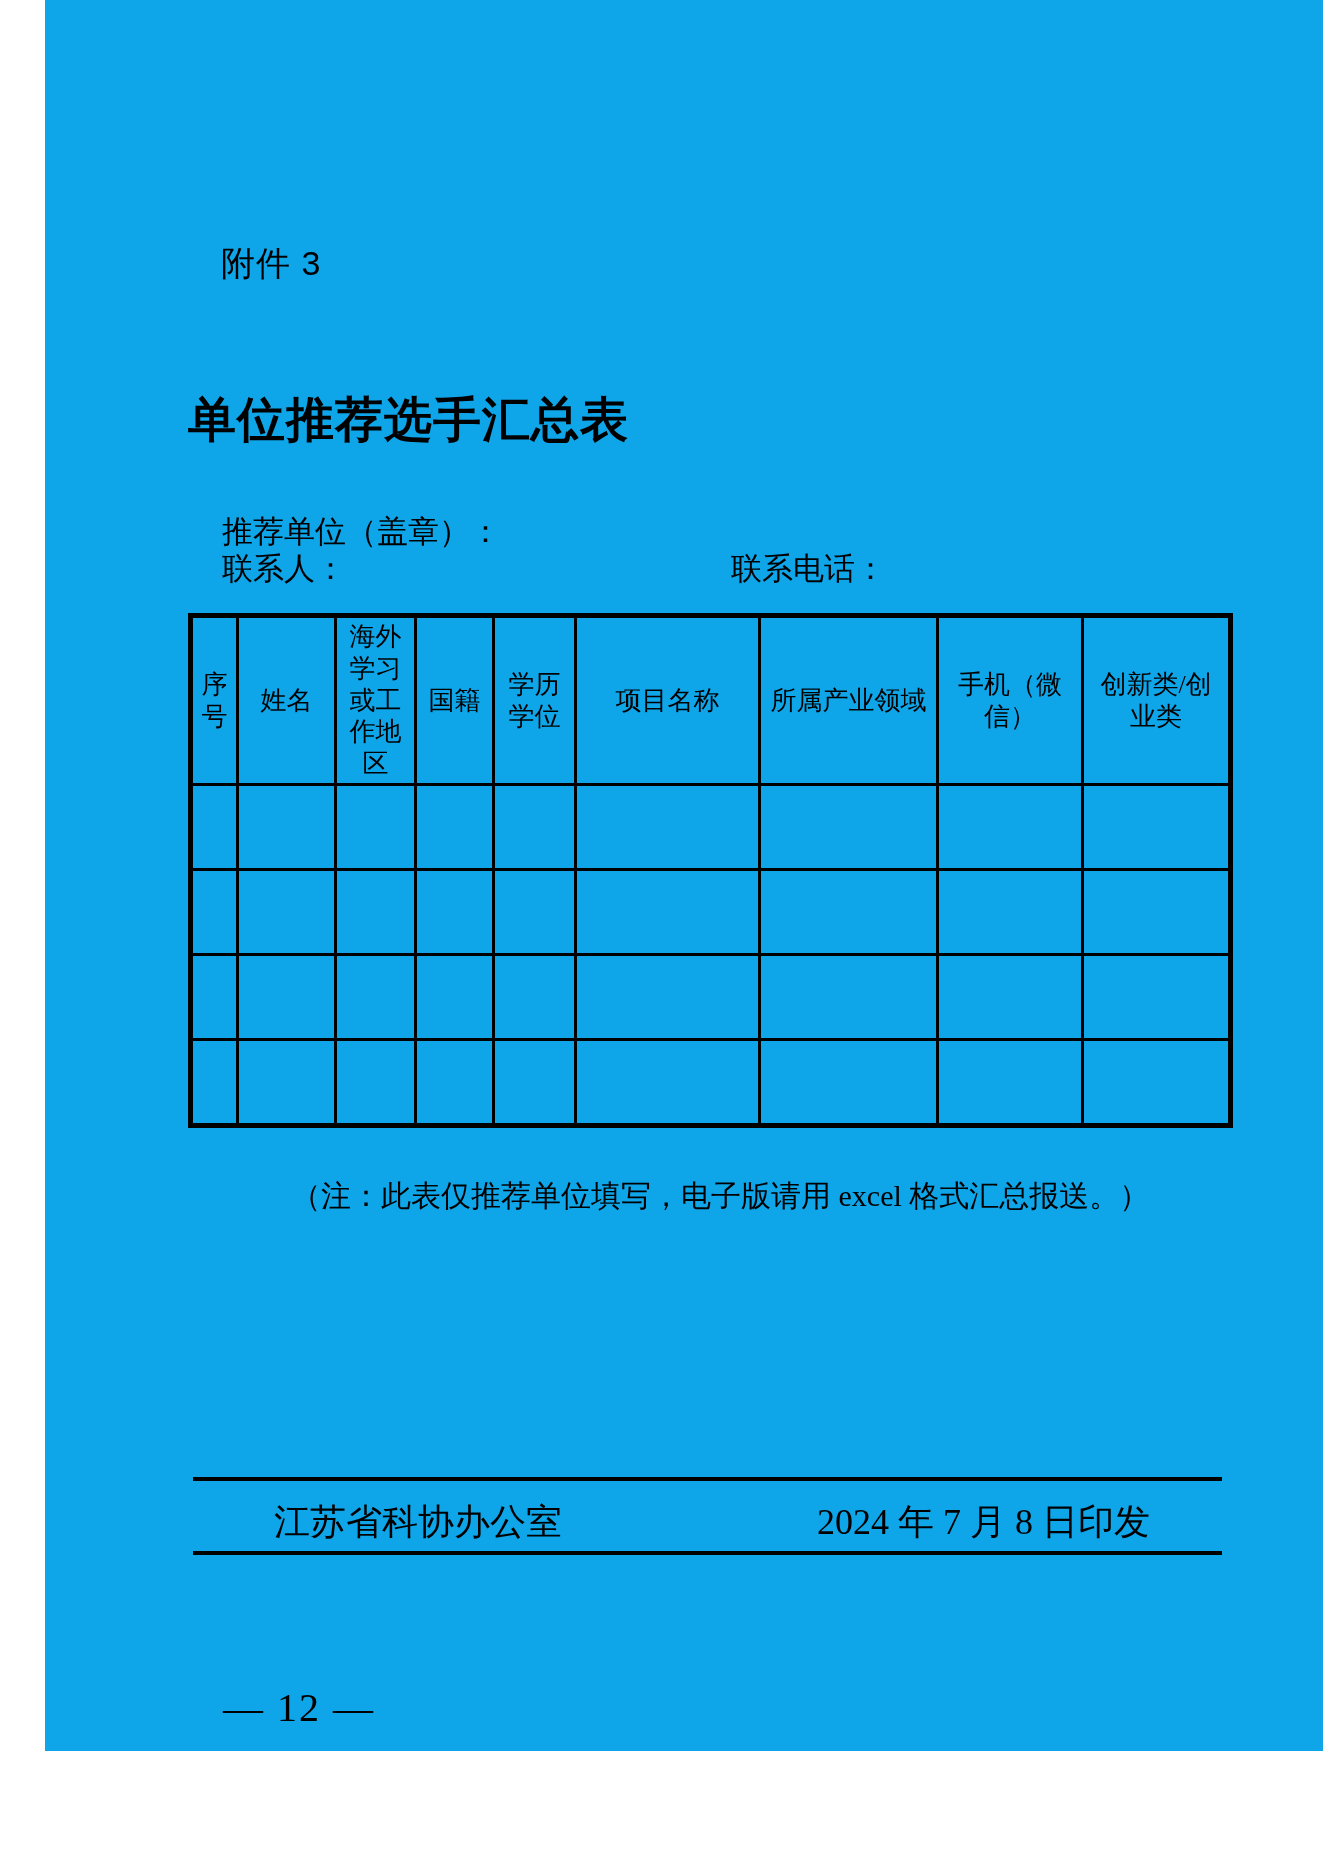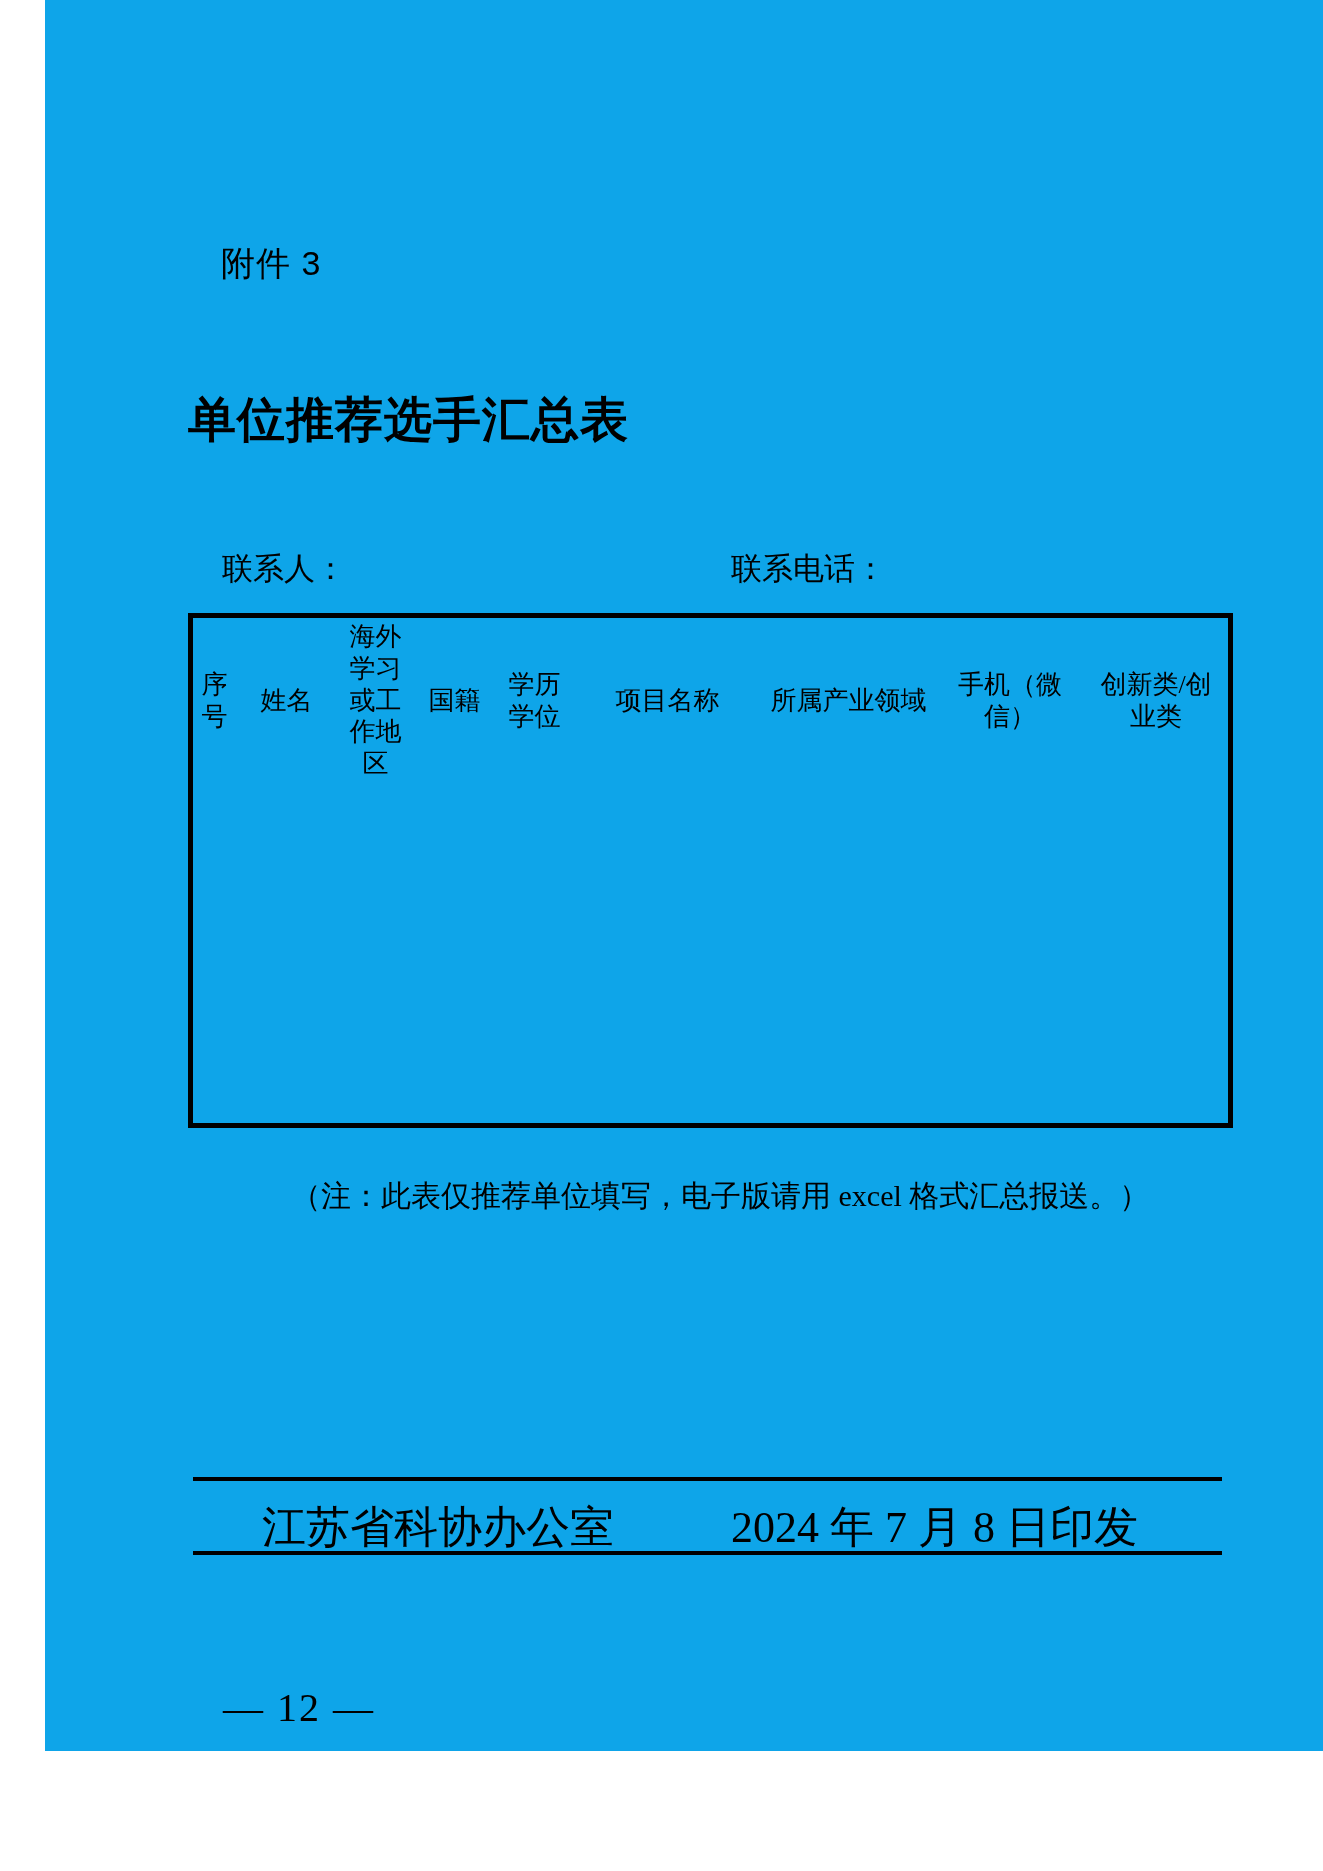--- a/index.html
+++ b/index.html
@@ -54,21 +54,21 @@
     position: absolute;
     left: 143px;
     top: 613px;
     width: 1040px;
     border-collapse: collapse;
     table-layout: fixed;
     border: 5px solid #000;
   }
   table.summary-table th,
   table.summary-table td {
-    border: 3px solid #0ea5e9;
+    border: 3px solid #000000;
     padding: 0 2px;
     text-align: center;
     vertical-align: middle;
   }
   table.summary-table th {
     font-weight: normal;
     font-size: 26px;
     line-height: 1.22;
     white-space: pre-line;
     height: 165px;
@@ -85,46 +85,47 @@
     position: absolute;
     left: 148px;
     width: 1029px;
     height: 4px;
     background: #000000;
   }
   .rule-top { top: 1477px; }
   .rule-bottom { top: 1551px; }
   .footer-row {
     position: absolute;
-    left: 136px;
+    left: 148px;
     top: 1498px;
     width: 1029px;
     display: flex;
     justify-content: space-between;
     box-sizing: border-box;
     padding: 0 72px 0 81px;
-    font-size: 44px;
+    font-size: 36px;
   }
   .page-number {
     position: absolute;
     left: 178px;
     top: 1684px;
     font-size: 40px;
     letter-spacing: 2px;
   }
 </style>
 </head>
 <body>
 
 <div class="page">
 
   <div class="attachment-label">附件 3</div>
 
   <div class="doc-title">单位推荐选手汇总表</div>
 
+  <div class="stamp-line">推荐单位（盖章）：</div>
 
   <div class="contact-person">联系人：</div>
 
   <div class="contact-phone">联系电话：</div>
 
   <table class="summary-table">
     <colgroup>
       <col style="width:47px">
       <col style="width:98px">
       <col style="width:80px">

